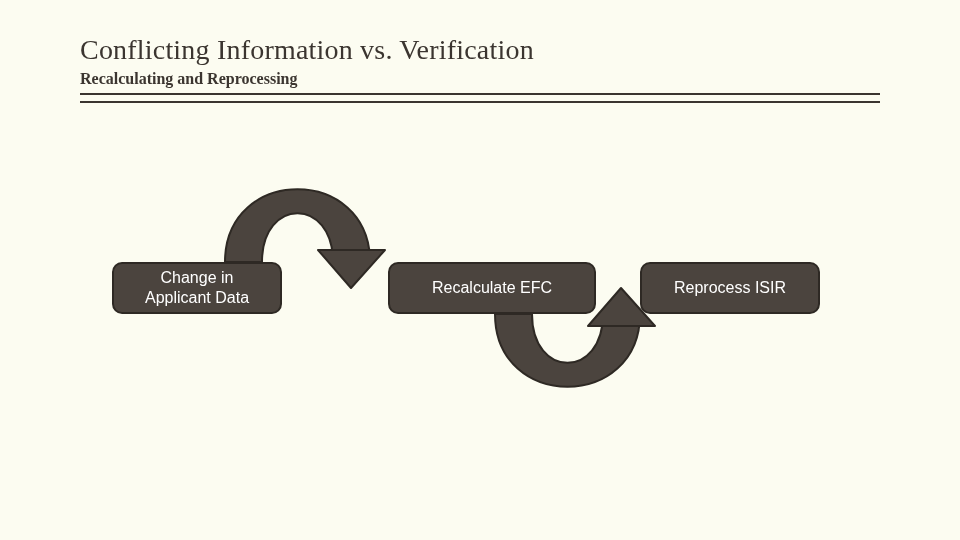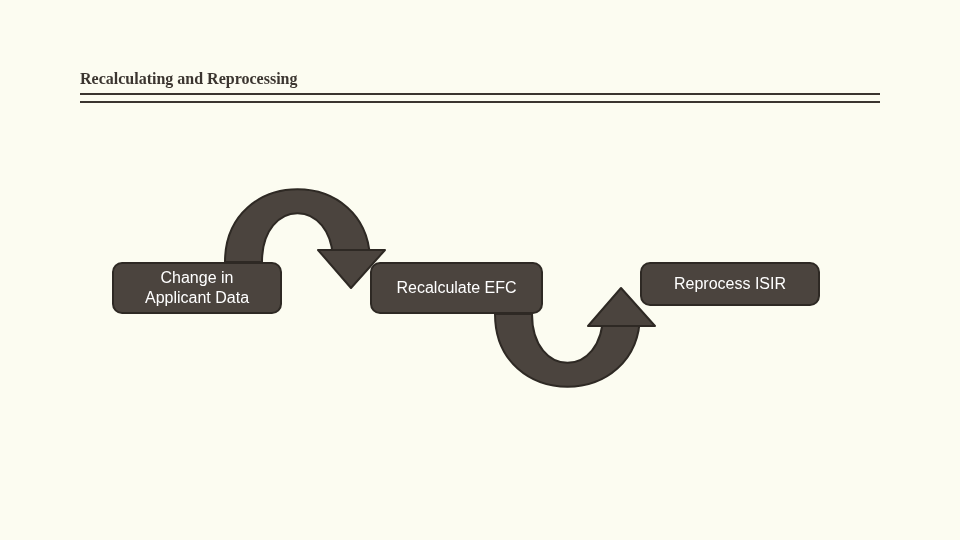--- a/index.html
+++ b/index.html
@@ -60,36 +60,37 @@
     align-items: center;
     justify-content: center;
     text-align: center;
     font-family: Arial, Helvetica, sans-serif;
     font-size: 16px;
     line-height: 1.25;
     padding: 4px 8px;
     box-sizing: border-box;
   }
   .node1 { left: 112px; top: 262px; width: 170px; height: 52px; }
-  .node2 { left: 370px; top: 262px; width: 173px; height: 52px; padding-left: 8px; }
-  .node3 { left: 640px; top: 262px; width: 180px; height: 44px; }
+  .node2 { left: 388px; top: 262px; width: 208px; height: 52px; padding-left: 8px; }
+  .node3 { left: 640px; top: 262px; width: 180px; height: 52px; }
   svg.arrows {
     position: absolute;
     left: 0;
     top: 0;
     width: 960px;
     height: 540px;
     pointer-events: none;
   }
 </style>
 </head>
 <body>
 
 <div class="slide">
 
+  <div class="title">Conflicting Information vs. Verification</div>
   <div class="subtitle">Recalculating and Reprocessing</div>
   <div class="double-rule"></div>
 
   <div class="diagram">
 
     <svg class="arrows" viewBox="0 0 960 540">
       <defs>
         <filter id="noop">
             <feColorMatrix type="matrix" values="1 0 0 0 0  0 1 0 0 0  0 0 1 0 0  0 0 0 1 0"></feColorMatrix>
           </filter>

